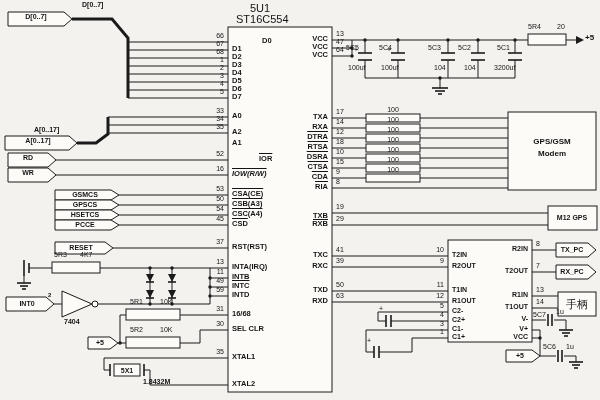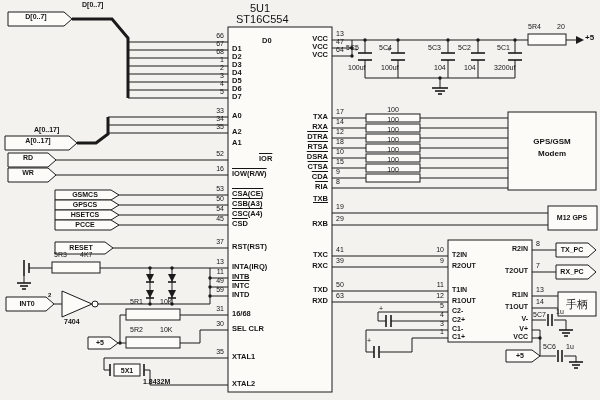--- a/index.html
+++ b/index.html
@@ -252,21 +252,21 @@
       <div class="lb n" style="left: 232px; top: 93px;">D7</div>
       <div class="lb p ar" style="left: 224px; top: 88px;">5</div>
       <div class="lb n" style="left: 232px; top: 112px;">A0</div>
       <div class="lb p ar" style="left: 224px; top: 107px;">33</div>
       <div class="lb n" style="left: 232px; top: 120px; margin-top: 19px;">A1</div>
       <div class="lb p ar" style="left: 224px; top: 115px;">34</div>
       <div class="lb n" style="left: 232px; top: 128px; text-align: right;">A2</div>
       <div class="lb p ar" style="left: 224px; top: 123px;">35</div>
       <div class="lb n bar" style="left: 232px; top: 155px; padding-left: 27px;">IOR</div>
       <div class="lb p ar" style="left: 224px; top: 150px;">52</div>
-      <div class="lb n bar" style="left: 232px; top: 170px;">IOW(R/W)</div>
+      <div class="lb n bar" style="left: 232px; top: 170px; font-style: italic;">IOW(R/W)</div>
       <div class="lb p ar" style="left: 224px; top: 165px;">16</div>
       <div class="lb n bar" style="left: 232px; top: 190px;">CSA(CE)</div>
       <div class="lb p ar" style="left: 224px; top: 185px;">53</div>
       <div class="lb n bar" style="left: 232px; top: 200px;">CSB(A3)</div>
       <div class="lb p ar" style="left: 224px; top: 195px;">50</div>
       <div class="lb n bar" style="left: 232px; top: 210px;">CSC(A4)</div>
       <div class="lb p ar" style="left: 224px; top: 205px;">54</div>
       <div class="lb n bar" style="left: 232px; top: 220px;">CSD</div>
       <div class="lb p ar" style="left: 224px; top: 215px;">45</div>
       <div class="lb n" style="left: 232px; top: 243px;">RST(RST)</div>
@@ -301,21 +301,21 @@
       <div class="lb n bar ar" style="left: 328px; top: 143px;">RTSA</div>
       <div class="lb p" style="left: 336px; top: 138px;">18</div>
       <div class="lb n bar ar" style="left: 328px; top: 153px;">DSRA</div>
       <div class="lb p" style="left: 336px; top: 148px;">10</div>
       <div class="lb n bar ar" style="left: 328px; top: 163px;">CTSA</div>
       <div class="lb p" style="left: 336px; top: 158px;">15</div>
       <div class="lb n bar ar" style="left: 328px; top: 173px; text-align: right;">CDA</div>
       <div class="lb p" style="left: 336px; top: 168px;">9</div>
       <div class="lb n bar ar" style="left: 328px; top: 183px;">RIA</div>
       <div class="lb p" style="left: 336px; top: 178px;">8</div>
-      <div class="lb n ar" style="left: 328px; top: 195px; text-decoration: underline;">TXB</div>
+      <div class="lb n ar" style="left: 328px; top: 212px; text-decoration: underline;">TXB</div>
       <div class="lb p" style="left: 336px; top: 203px;">19</div>
       <div class="lb n ar" style="left: 328px; top: 220px;">RXB</div>
       <div class="lb p" style="left: 336px; top: 215px;">29</div>
       <div class="lb n ar" style="left: 328px; top: 251px;">TXC</div>
       <div class="lb p" style="left: 336px; top: 246px;">41</div>
       <div class="lb n ar" style="left: 328px; top: 262px;">RXC</div>
       <div class="lb p" style="left: 336px; top: 257px;">39</div>
       <div class="lb n ar" style="left: 328px; top: 286px;">TXD</div>
       <div class="lb p" style="left: 336px; top: 281px;">50</div>
       <div class="lb n ar" style="left: 328px; top: 297px;">RXD</div>

